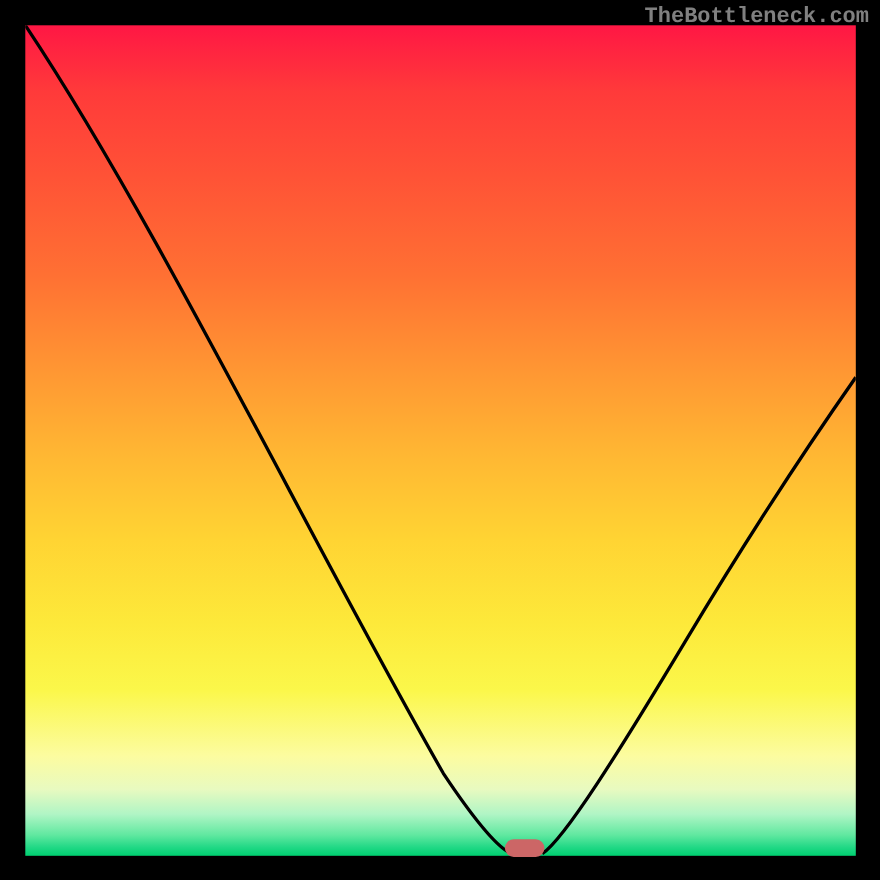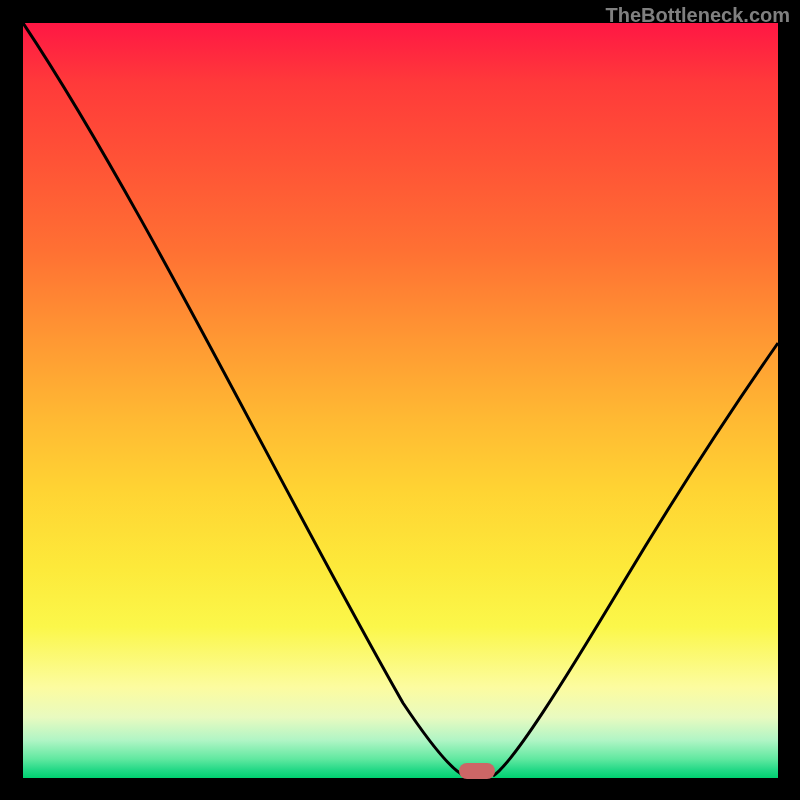--- a/index.html
+++ b/index.html
@@ -16,21 +16,21 @@
     #ffd433 62%,
     #fde93a 72%,
     #fbf74a 80%,
     #fcfca0 88%,
     #e8fac0 92%,
     #b0f5c5 95%,
     #60e8a0 97.5%,
     #20d885 99%,
     #00d070 100%);
 }
-.watermark { position: absolute; top: 4px; right: 10px; font-family: Liberation Sans, sans-serif; font-size: 20px; font-weight: bold; color: #808080; }
+.watermark { position: absolute; top: 4px; right: 10px; font-family: Liberation Mono, monospace; font-size: 20px; font-weight: bold; color: #808080; }
 .marker { position: absolute; background: #cc6666; border-radius: 8px; width: 36px; height: 16px; }
 svg.curves { position: absolute; left: 0; top: 0; width: 100%; height: 100%; }
 </style>
 </head>
 <body>
 
 <div class="container">
   <div class="plot-area">
     <div class="gradient-bg"></div>
     <svg class="curves" viewBox="0 0 755 755" preserveAspectRatio="none">

